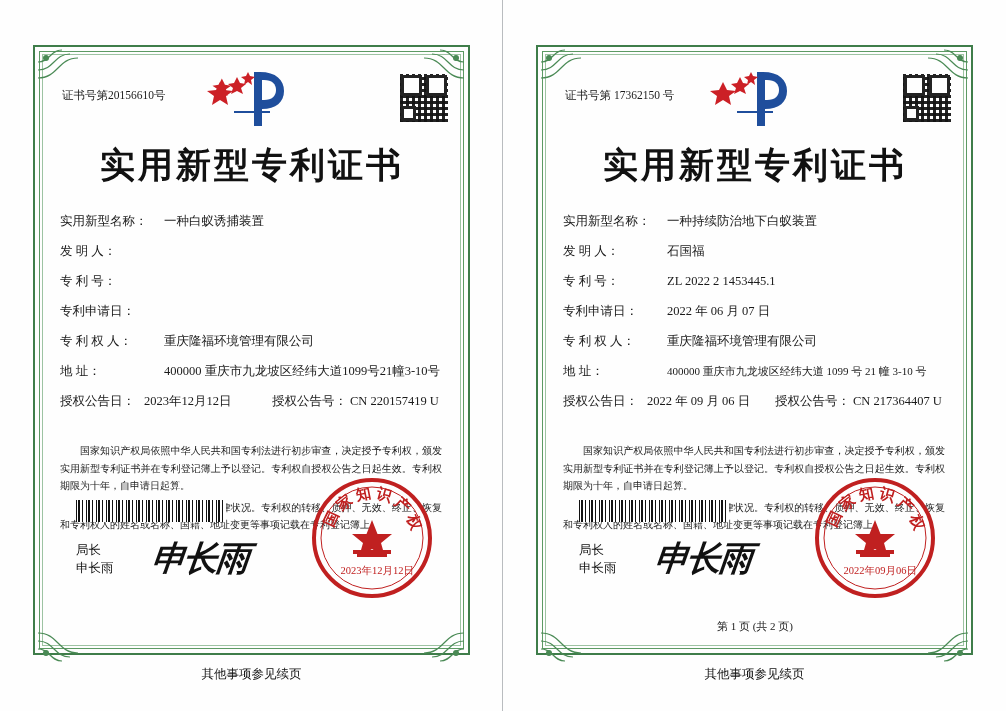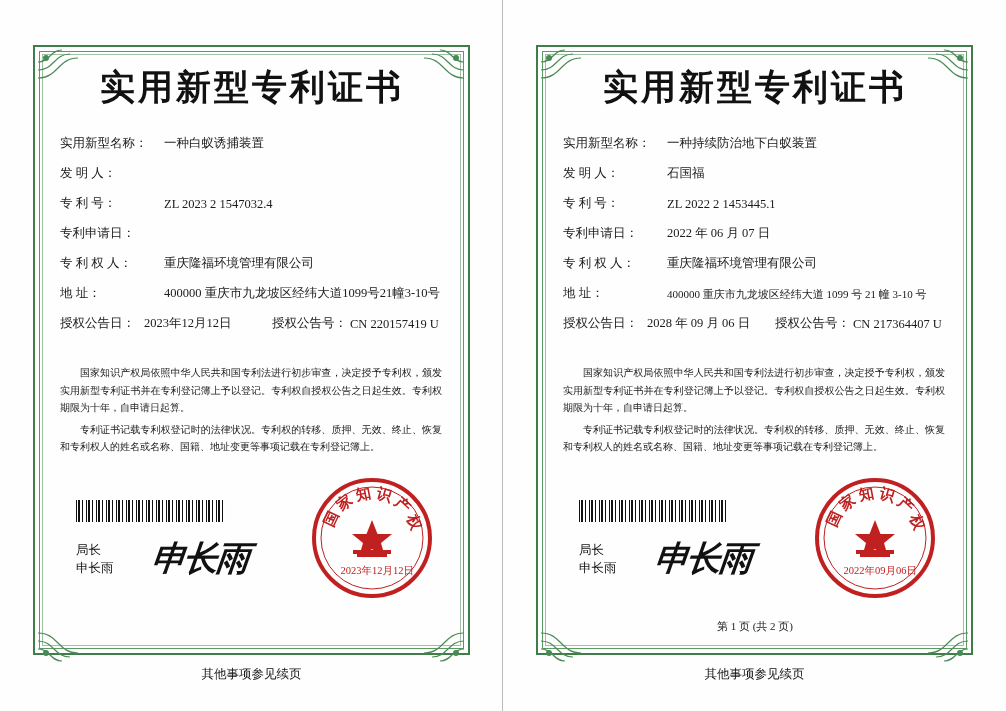--- a/index.html
+++ b/index.html
@@ -128,21 +128,21 @@
     font-family: "Liberation Serif", serif;
   }
 
   .fields {
     margin-top: 24px;
     padding-left: 8px;
     padding-right: 8px;
   }
   .field {
     display: flex;
-    align-items: flex-end;
+    align-items: center;
     font-size: 12.5px;
     color: #1a1a1a;
     margin-bottom: 13px;
     white-space: nowrap;
   }
   .field .lbl {
     width: 104px;
     flex: 0 0 auto;
     letter-spacing: 0px;
   }
@@ -274,34 +274,52 @@
           <g fill="none" stroke="#4a8a55" stroke-width="1.2">
       <path d="M2 14 C14 14 14 2 26 2"></path>
             <path d="M2 22 C18 22 18 6 34 6"></path>
       <path d="M2 30 C22 30 22 10 42 10"></path>
             <circle cx="10" cy="10" r="2.4" fill="#4a8a55"></circle>
           </g>
         </svg>
     </div>
 
     <div class="content">
+      <div class="toprow">
+        <div class="certno">证书号第20156610号</div>
+        <div class="logo">
+          <svg width="104" height="62" viewBox="0 0 104 62">
+            <path d="M54 4 L60 4 C76 4 84 12 84 23 C84 34 76 41 62 41 L62 58 L54 58 Z" fill="#1f4e9c"></path>
+            <path d="M62 12 L64 12 C72 12 76 16 76 22 C76 28 72 32 64 32 L62 32 Z" fill="#fefefe"></path>
+            <path d="M24 6 L30 18 L42 20 L32 27 L35 40 L24 33 L13 40 L16 27 L6 20 L18 18 Z" fill="#cc2026" transform="scale(0.52) translate(18,14)"></path>
+            <g fill="#cc2026">
+              <polygon points="20,14 24,22 33,23 26,28 28,37 20,32 12,37 14,28 7,23 16,22"></polygon>
+              <polygon points="37,9 40,15 46,16 41,20 43,26 37,23 31,26 33,20 28,16 34,15"></polygon>
+              <polygon points="48,4 50,8 55,9 51,12 52,17 48,14 44,17 45,12 41,9 46,8"></polygon>
+            </g>
+            <path d="M34 44 L70 44" stroke="#1f4e9c" stroke-width="2" fill="none"></path>
+          </svg>
+        </div>
+        <div class="qr">
+            <span class="qr-bl"></span>
+          </div>
+      </div>
 
       <div class="title">实用新型专利证书</div>
 
       <div class="fields">
         <div class="field">
           <span class="lbl">实用新型名称：</span>
           <span class="val">一种白蚁诱捕装置</span>
         </div>
         <div class="field">
           <span class="lbl">发  明  人：</span>
         </div>
         <div class="field">
           <span class="lbl">专  利  号：</span>
-          <span class="val">ZL 2023 2 1547032.4</span>
         </div>
         <div class="field">
           <span class="lbl">专利申请日：</span>
         </div>
         <div class="field">
           <span class="lbl">专  利  权  人：</span>
           <span class="val">重庆隆福环境管理有限公司</span>
         </div>
         <div class="field">
           <span class="lbl">地        址：</span>
@@ -389,20 +407,38 @@
           <g fill="none" stroke="#4a8a55" stroke-width="1.2">
       <path d="M2 14 C14 14 14 2 26 2"></path>
             <path d="M2 22 C18 22 18 6 34 6"></path>
       <path d="M2 30 C22 30 22 10 42 10"></path>
             <circle cx="10" cy="10" r="2.4" fill="#4a8a55"></circle>
           </g>
         </svg>
     </div>
 
     <div class="content">
+      <div class="toprow">
+        <div class="certno">证书号第 17362150 号</div>
+        <div class="logo">
+          <svg width="104" height="62" viewBox="0 0 104 62">
+            <path d="M54 4 L60 4 C76 4 84 12 84 23 C84 34 76 41 62 41 L62 58 L54 58 Z" fill="#1f4e9c"></path>
+            <path d="M62 12 L64 12 C72 12 76 16 76 22 C76 28 72 32 64 32 L62 32 Z" fill="#fefefe"></path>
+            <g fill="#cc2026">
+              <polygon points="20,14 24,22 33,23 26,28 28,37 20,32 12,37 14,28 7,23 16,22"></polygon>
+              <polygon points="37,9 40,15 46,16 41,20 43,26 37,23 31,26 33,20 28,16 34,15"></polygon>
+              <polygon points="48,4 50,8 55,9 51,12 52,17 48,14 44,17 45,12 41,9 46,8"></polygon>
+            </g>
+            <path d="M34 44 L70 44" stroke="#1f4e9c" stroke-width="2" fill="none"></path>
+          </svg>
+        </div>
+        <div class="qr">
+            <span class="qr-bl"></span>
+          </div>
+      </div>
 
       <div class="title">实用新型专利证书</div>
 
       <div class="fields">
         <div class="field">
           <span class="lbl">实用新型名称：</span>
           <span class="val">一种持续防治地下白蚁装置</span>
         </div>
         <div class="field">
           <span class="lbl">发  明  人：</span>
@@ -419,21 +455,21 @@
         <div class="field">
           <span class="lbl">专  利  权  人：</span>
           <span class="val">重庆隆福环境管理有限公司</span>
         </div>
         <div class="field">
           <span class="lbl">地        址：</span>
           <span class="val" style="font-size:11px">400000 重庆市九龙坡区经纬大道 1099 号 21 幢 3-10 号</span>
         </div>
         <div class="field split">
           <span class="lbl">授权公告日：</span>
-          <span class="val1">2028 年 09 月 06 日</span>
+          <span class="val1">2022 年 09 月 06 日</span>
           <span class="lbl2">授权公告号：</span>
           <span class="val">CN 217364407 U</span>
         </div>
       </div>
 
       <div class="para">国家知识产权局依照中华人民共和国专利法进行初步审查，决定授予专利权，颁发实用新型专利证书并在专利登记簿上予以登记。专利权自授权公告之日起生效。专利权期限为十年，自申请日起算。</div>
       <div class="para second">专利证书记载专利权登记时的法律状况。专利权的转移、质押、无效、终止、恢复和专利权人的姓名或名称、国籍、地址变更等事项记载在专利登记簿上。</div>
 
       <div class="barcode"></div>
 

